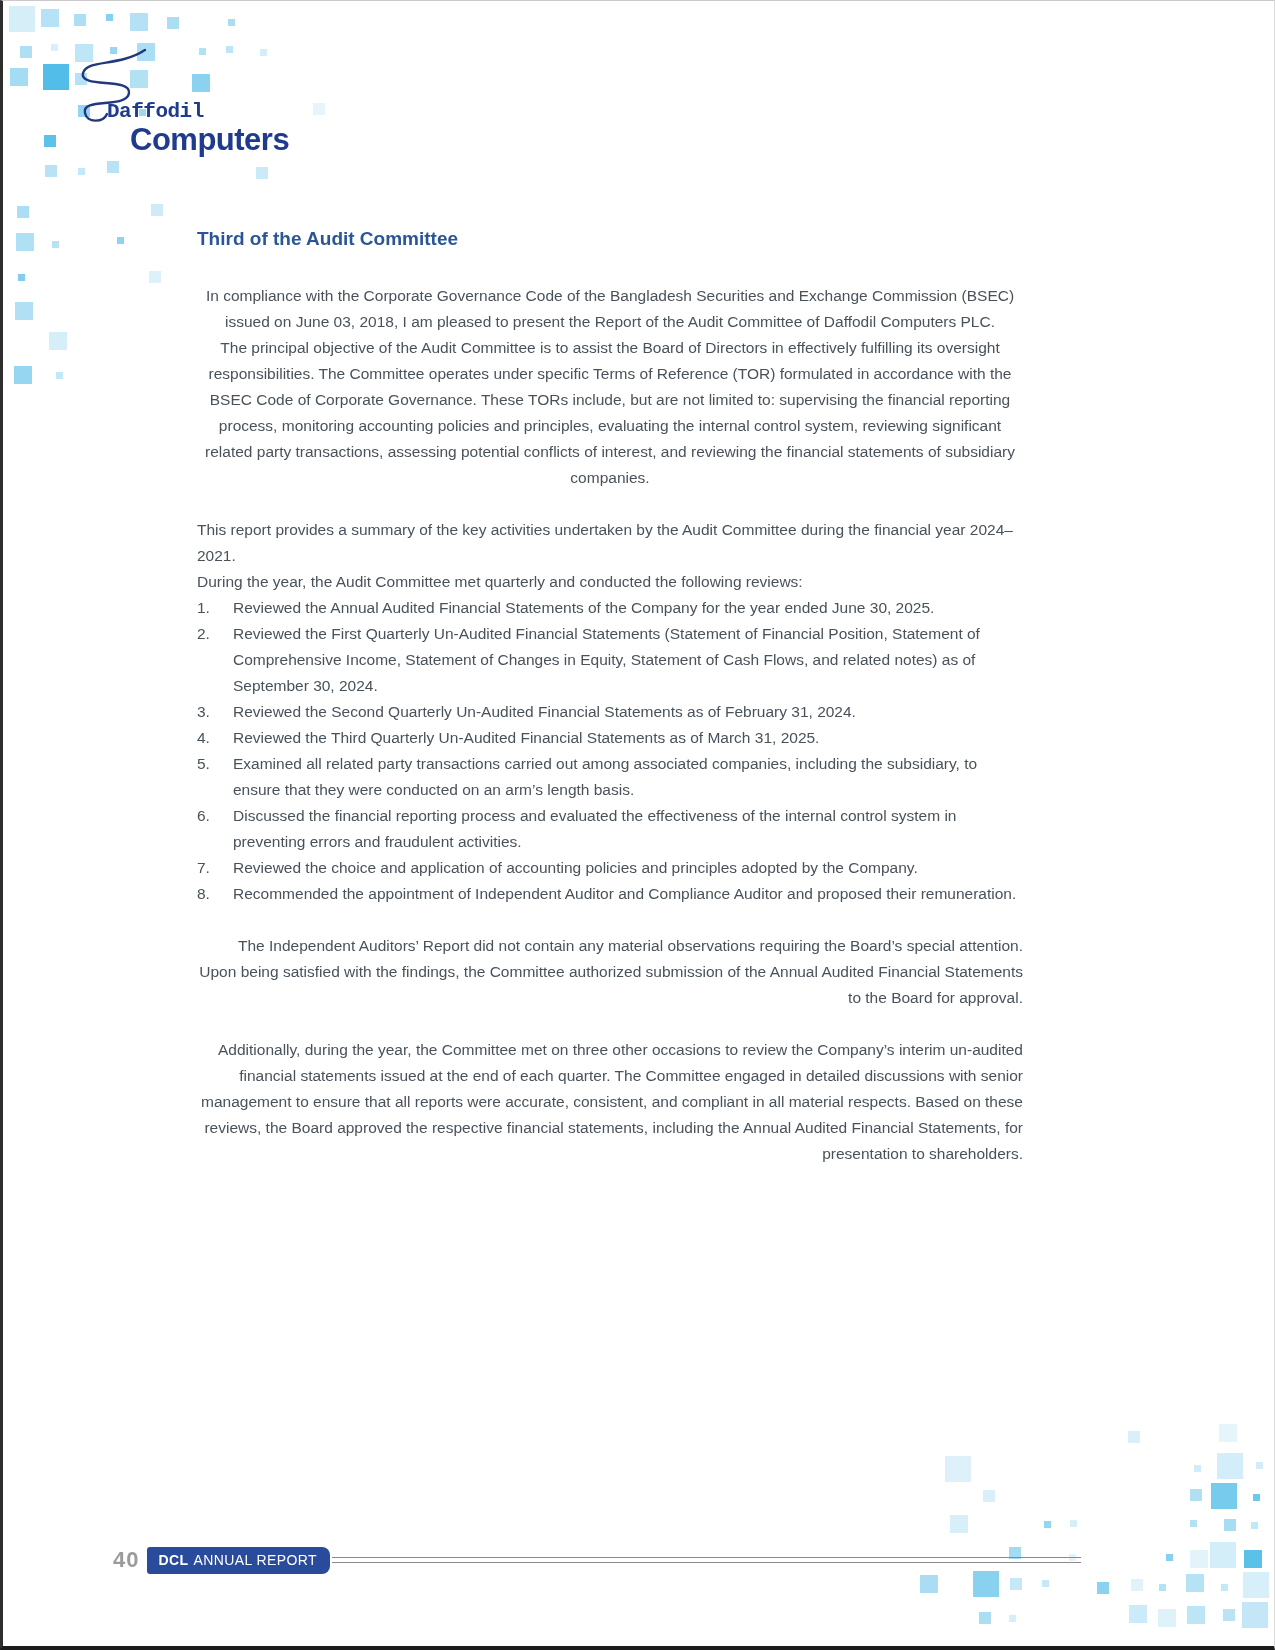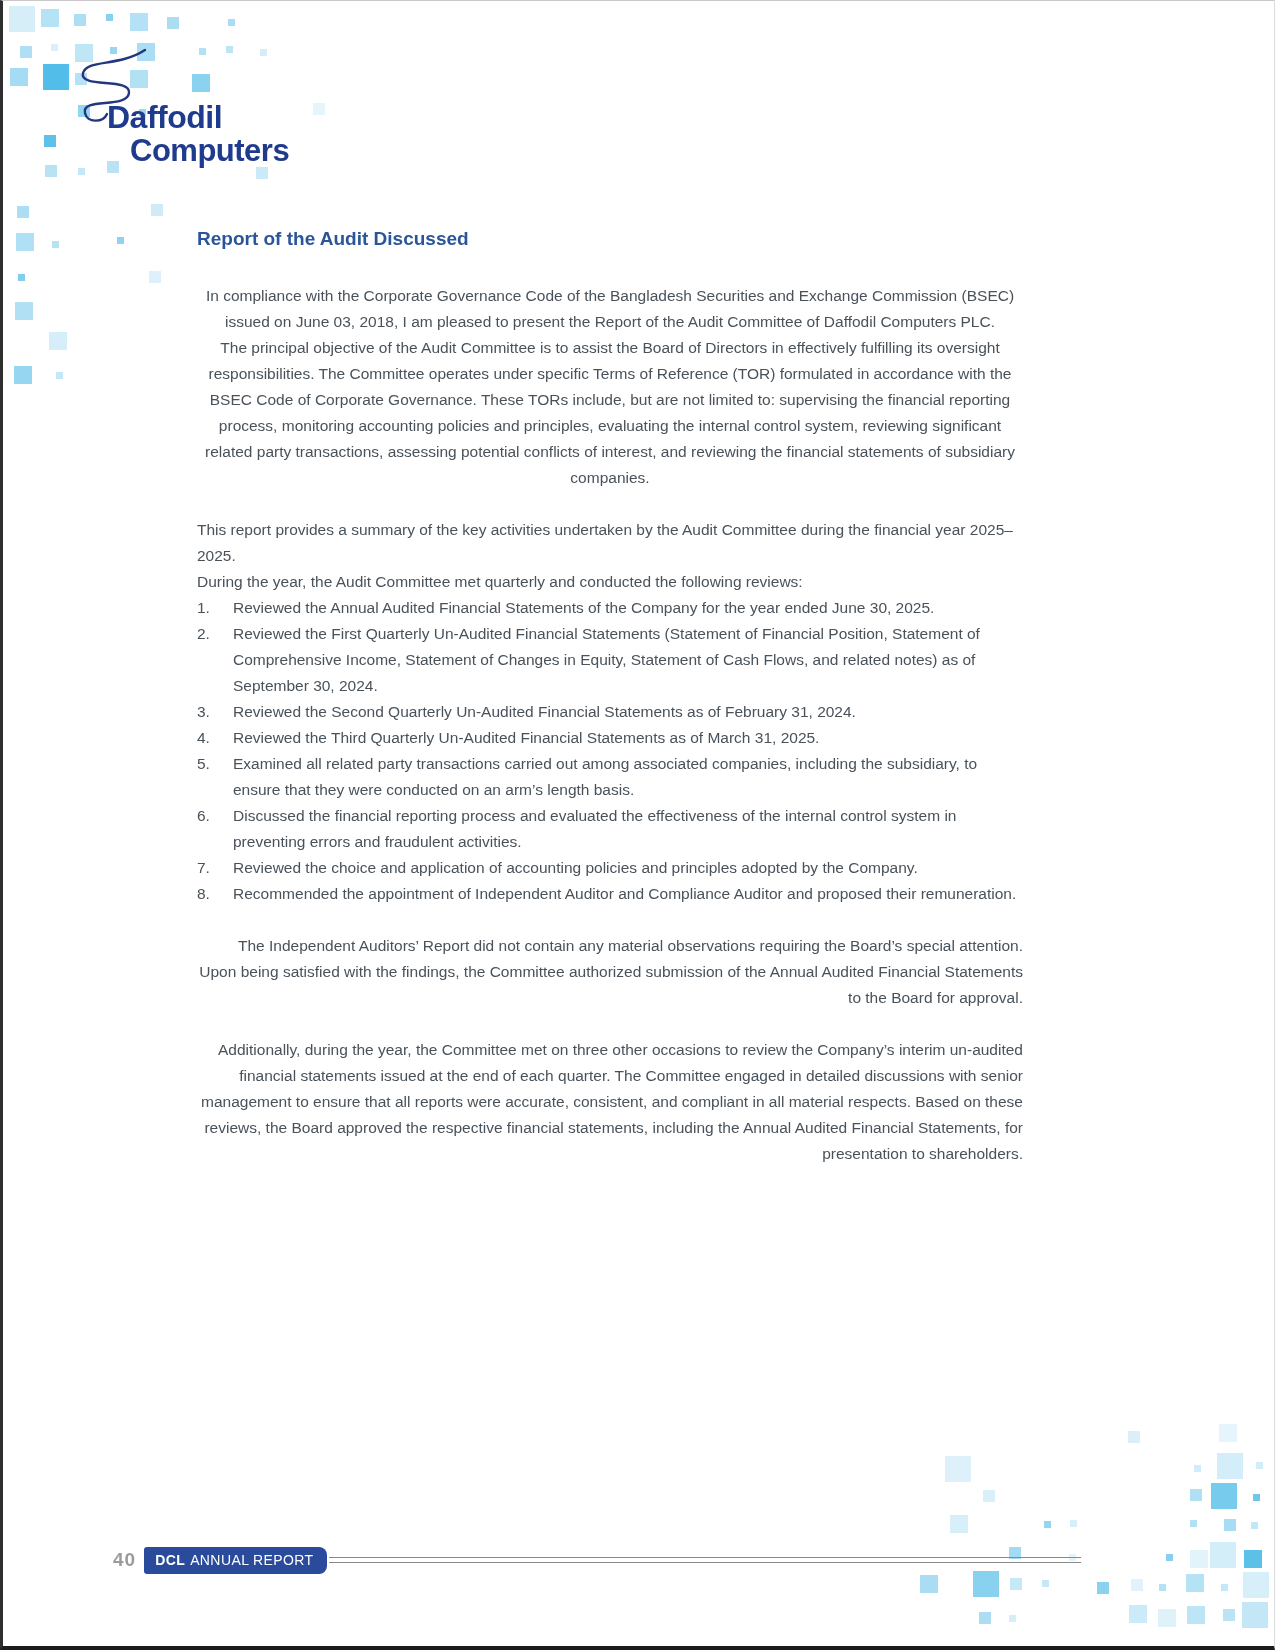--- a/index.html
+++ b/index.html
@@ -15,38 +15,38 @@
     position:relative;width:1275px;height:1650px;box-sizing:border-box;
     background:#fff;overflow:hidden;
     border-left:3px solid #2e2e2e;border-bottom:4px solid #1c1c1c;
     border-top:1px solid #c9c9c9;border-right:1px solid #dcdcdc;
   }
   .decor{position:absolute;pointer-events:none;}
   .decor .sq{position:absolute;}
   .squiggle{position:absolute;left:70px;top:46px;width:74px;height:82px;}
   .logo{position:absolute;left:104px;top:100px;color:var(--logo-navy);
     font-weight:700;line-height:1.0;letter-spacing:-0.5px;}
-  .logo .l1{font-size:32px;}
+  .logo .l1{font-size:21px;font-family:Liberation Mono, monospace;}
   .logo .l2{font-size:31px;margin-left:23px;margin-top:2px;}
   main{position:relative;margin-left:194px;width:826px;padding-top:226px;
     color:var(--body-text);font-size:15.5px;line-height:26px;}
   h1,h2{color:var(--heading-blue);font-size:19px;font-weight:700;line-height:24px;}
   h1{margin:0 0 32px 0;}
   h2{margin:44px 0 28px 0;}
   .intro p{margin:0;text-align:center;}
   .summary{margin:26px 0 0 0;}
   .lead{margin:0;}
   .list{margin:0;}
   .list-row{display:flex;}
   .list-row .num{flex:0 0 36px;}
   .list-row .txt{flex:1;}
   .closing p{margin:26px 0 0 0;text-align:right;}
   footer{position:absolute;left:110px;right:193px;top:1545px;height:28px;
     display:flex;align-items:center;}
-  .pagenum{font-size:19px;font-weight:700;color:var(--pagenum-gray);
+  .pagenum{font-size:22px;font-weight:700;color:var(--pagenum-gray);
     margin-right:8px;letter-spacing:1px;}
   .badge{background:var(--badge-blue);color:#fff;font-size:14px;
     padding:4px 13px 5px 11px;border-radius:3px 8px 8px 3px;white-space:nowrap;
     letter-spacing:0.4px;line-height:18px;}
   .badge .b{font-weight:700;margin-right:5px;}
   .badge .r{font-weight:400;}
   .dline{flex:1;height:4px;border-top:1.5px solid #8a8a8a;
     border-bottom:1.5px solid #8a8a8a;margin-left:2px;}
 </style>
 </head>
@@ -142,28 +142,28 @@
   <svg class="squiggle" viewBox="0 0 74 82">
     <path d="M 72 3 C 46 20, 14 12, 10 26 C 6 42, 58 30, 56 46 C 54 62, 8 50, 12 66 C 14 76, 30 76, 34 67" fill="none" stroke="#23377f" stroke-width="2.4" stroke-linecap="round"></path>
   </svg>
 
   <div class="logo">
     <div class="l1">Daffodil</div>
     <div class="l2">Computers</div>
   </div>
 
   <main>
-    <h1>Report of the Audit Discussed</h1>
+    <h1>Third of the Audit Committee</h1>
 
     <div class="intro" id="intro-paragraphs">
         <p>In compliance with the Corporate Governance Code of the Bangladesh Securities and Exchange Commission (BSEC) issued on June 03, 2018, I am pleased to present the Report of the Audit Committee of Daffodil Computers PLC.</p>
         <p>The principal objective of the Audit Committee is to assist the Board of Directors in effectively fulfilling its oversight responsibilities. The Committee operates under specific Terms of Reference (TOR) formulated in accordance with the BSEC Code of Corporate Governance. These TORs include, but are not limited to: supervising the financial reporting process, monitoring accounting policies and principles, evaluating the internal control system, reviewing significant related party transactions, assessing potential conflicts of interest, and reviewing the financial statements of subsidiary companies.</p>
       </div>
 
-    <p class="summary">This report provides a summary of the key activities undertaken by the Audit Committee during the financial year 2025–2025.</p>
+    <p class="summary">This report provides a summary of the key activities undertaken by the Audit Committee during the financial year 2024–2021.</p>
 
 
     <p class="lead">During the year, the Audit Committee met quarterly and conducted the following reviews:</p>
 
     <div class="list" id="review-list">
         <div class="list-row">
           <span class="num">1.</span>
           <span class="txt">Reviewed the Annual Audited Financial Statements of the Company for the year ended June 30, 2025.</span>
         </div>
         <div class="list-row">

